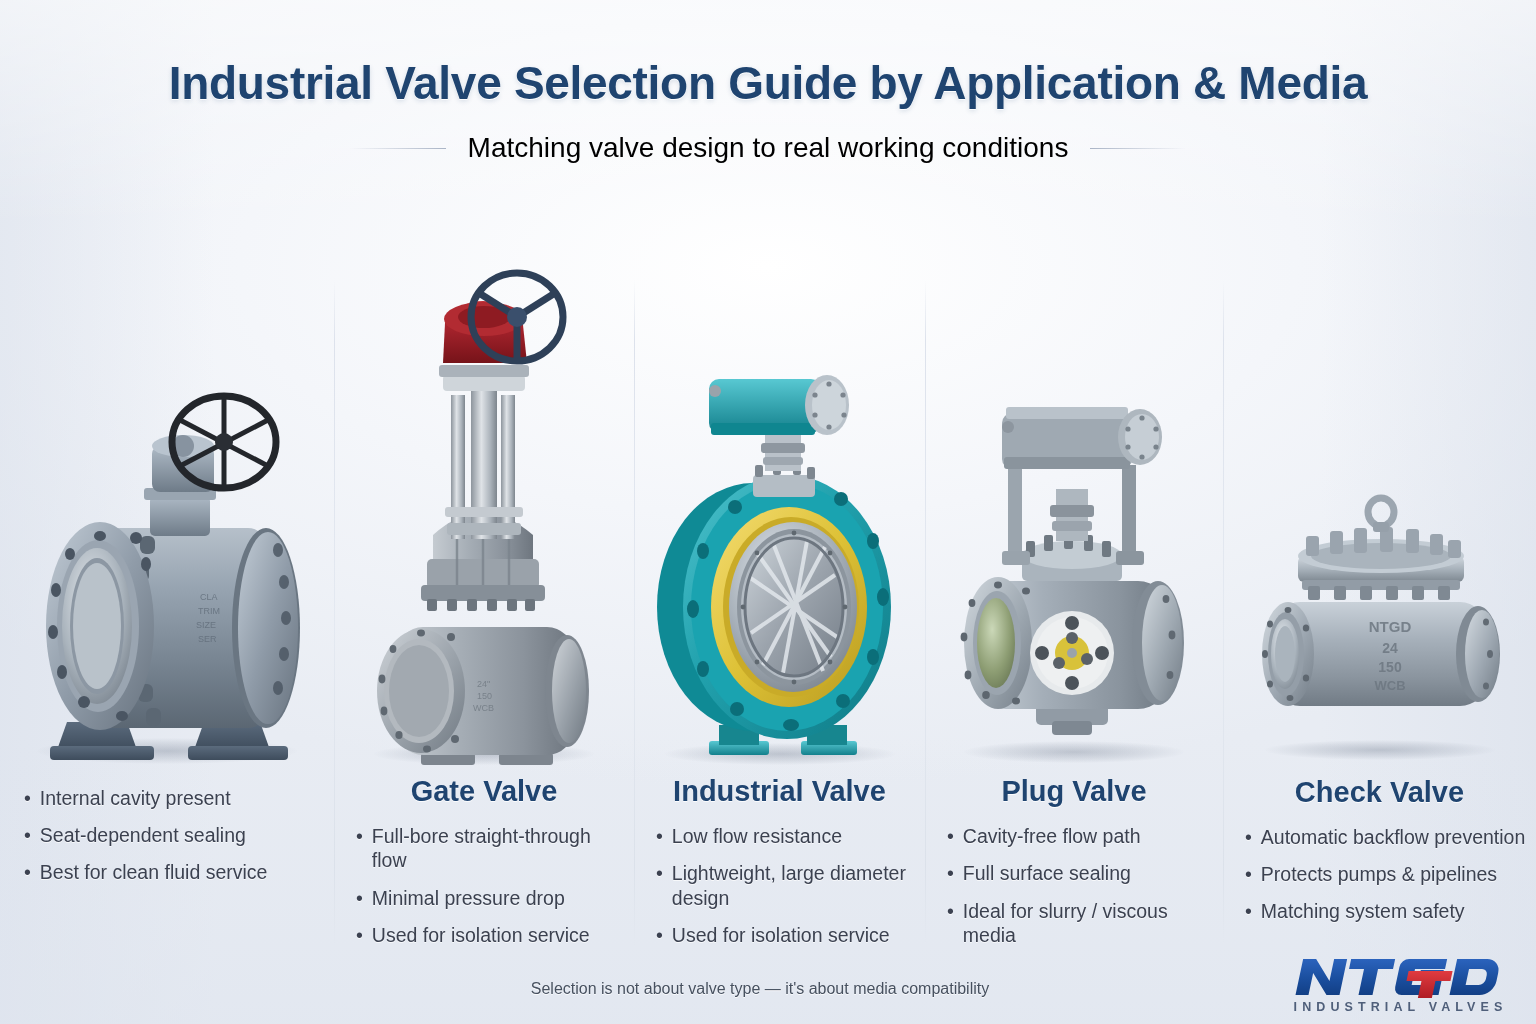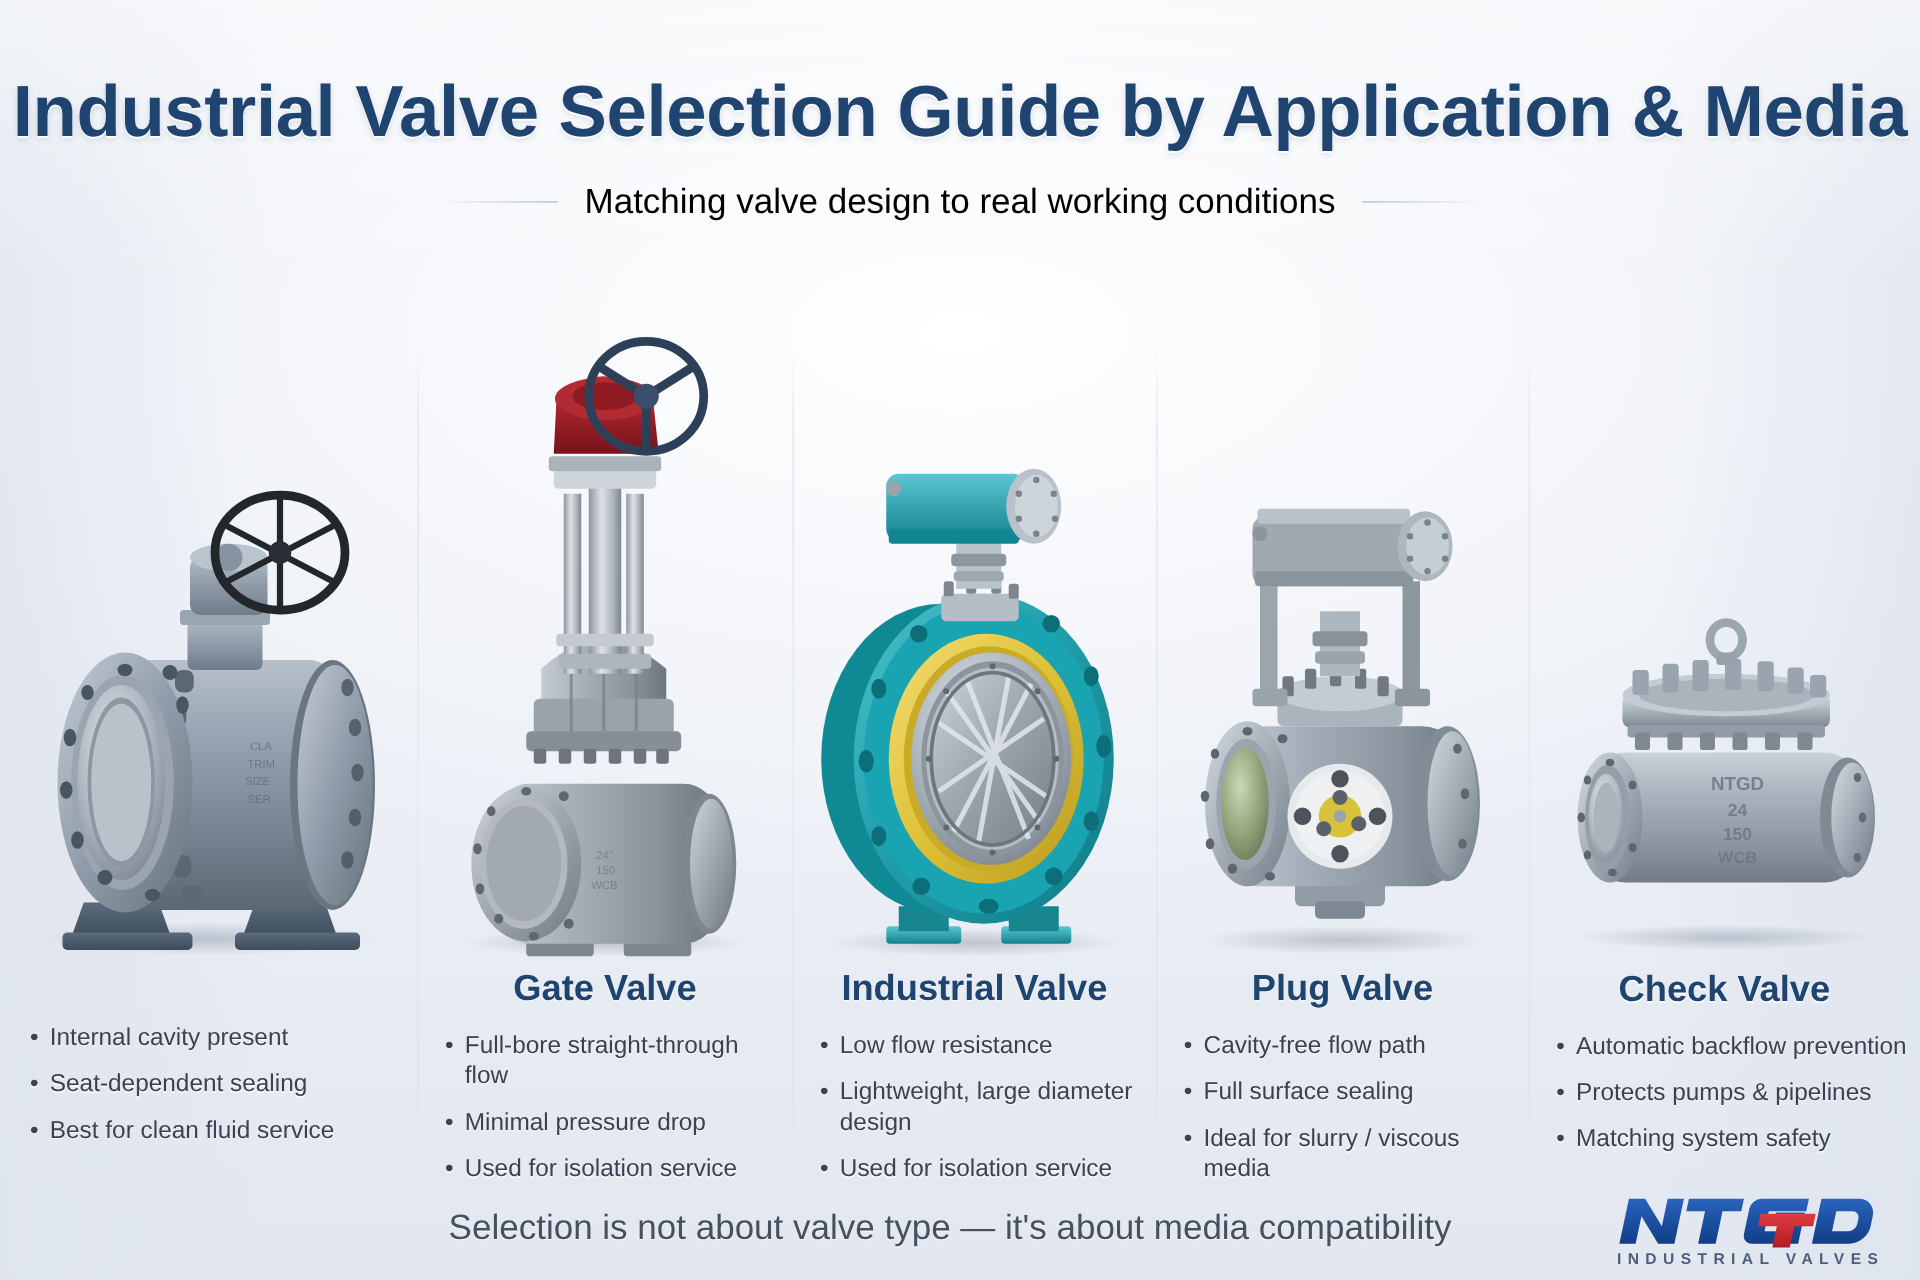--- a/index.html
+++ b/index.html
@@ -18,41 +18,41 @@
       linear-gradient(180deg, rgba(255,255,255,.55) 0%, rgba(255,255,255,0) 22%,
                       rgba(255,255,255,0) 72%, rgba(222,228,238,.55) 100%),
       linear-gradient(90deg, rgba(214,221,233,.45) 0%, rgba(255,255,255,0) 14%,
                       rgba(255,255,255,0) 86%, rgba(214,221,233,.45) 100%);
   }
 
   
   .header{ position:absolute; top:0; left:0; width:1536px; text-align:center; }
   .title{
     margin-top:56px;
-    font-size:58px; font-weight:bold; letter-spacing:-.3px;
+    font-size:46px; font-weight:bold; letter-spacing:-.3px;
     color:#1f4470;
     text-shadow:0 1px 0 rgba(255,255,255,.9), 0 2px 5px rgba(31,68,112,.16);
   }
   .subtitle-row{
     margin-top:22px;
     display:flex; align-items:center; justify-content:center; gap:22px;
   }
   .sub-rule{ width:96px; height:1px; background:linear-gradient(90deg,rgba(150,162,183,0) 0%,#aab4c6 100%); }
   .sub-rule.right{ background:linear-gradient(90deg,#aab4c6 0%,rgba(150,162,183,0) 100%); }
   .subtitle{ font-size:28px; color:#000000; font-weight:400; }
 
   
   .cols{ position:absolute; top:270px; left:0; width:1536px; height:690px; display:flex; }
   .col{ position:relative; display:flex; flex-direction:column; }
   .col + .col::before{
     content:""; position:absolute; left:0; top:10px; bottom:14px; width:1px;
     background:linear-gradient(180deg, rgba(255,255,255,0) 0%, #dde2ec 9%,
                #e4e9f1 52%, #dbe1ea 88%, rgba(255,255,255,0) 100%);
   }
-  .c1{ width:334px;gap:32px; } .c2{ width:300px; } .c3{ width:291px; } .c4{ width:298px;justify-content:center; } .c5{ width:313px; }
+  .c1{ width:334px; } .c2{ width:300px; } .c3{ width:291px; } .c4{ width:298px;justify-content:center; } .c5{ width:313px; }
 
   .art{ position:relative; height:500px; }
   .caption{
     text-align:center; font-size:29px; font-weight:bold; color:#1f4470;
     text-shadow:0 1px 0 rgba(255,255,255,.85);
     margin-top:6px;
   }
   .bullets{ margin-top:16px; padding:0 12px; }
   .bullet{
     display:flex; gap:9px; font-size:19.5px; line-height:1.24;
@@ -61,21 +61,21 @@
   .bullet .dot{ flex:0 0 auto; }
   .c1 .bullets{ padding:0 18px 0 24px; }
   .c2 .bullets{ padding:0 8px 0 22px; }
   .c3 .bullets{ padding:0 6px 0 22px; }
   .c4 .bullets{ padding:0 6px 0 22px; }
   .c5 .bullets{ padding:0 4px 0 22px; }
 
   
   .footer-note{
     position:absolute; left:0; right:16px; bottom:26px; text-align:center;
-    font-size:28px; color:#46505f; font-weight:500;
+    font-size:16px; color:#46505f; font-weight:500;
     text-shadow:0 1px 0 rgba(255,255,255,.8);
   }
   .logo{ position:absolute; right:22px; bottom:10px; width:232px; text-align:center; }
   .logo-mark{ display:block; }
   .logo-sub{
     margin-top:1px; font-size:12.5px; letter-spacing:5.1px; color:#4f5f7a;
     font-weight:bold; text-indent:5px;
   }
 
   

